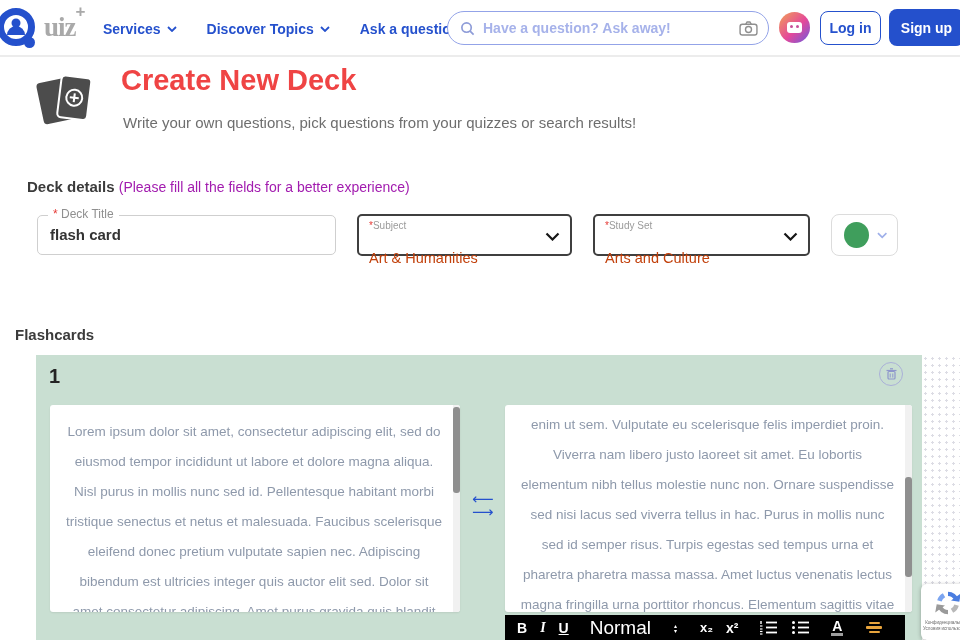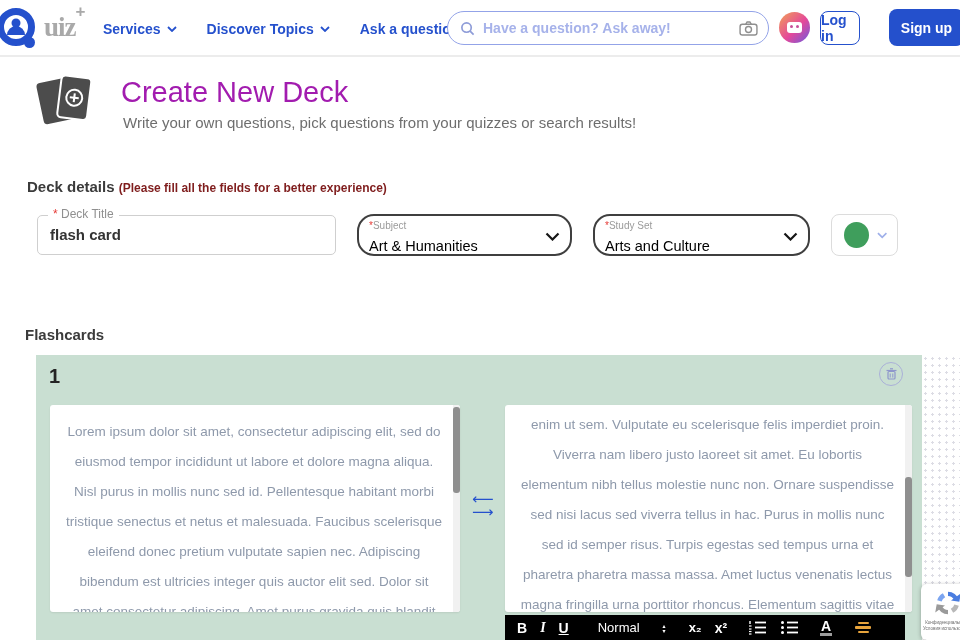--- a/index.html
+++ b/index.html
@@ -19,51 +19,51 @@
                border:1.5px solid #93a3e8; border-radius:17px; display:flex; align-items:center; padding:0 10px 0 12px; background:#fff; }
   .searchbar input { flex:1; border:none; outline:none; font-size:14px; font-weight:bold; color:#4a5ac0;
                      margin-left:8px; font-family:"Liberation Sans",sans-serif; background:transparent; }
   .searchbar input::placeholder { color:#a6b2ea; }
   .avatar { position:absolute; left:779px; top:12px; width:31px; height:31px; border-radius:50%;
             background:linear-gradient(135deg,#f2a254 0%,#e4489a 55%,#6a5ae0 100%);
             display:flex; align-items:center; justify-content:center; cursor:pointer; }
   .robot { width:15px; height:11px; background:#fff; border-radius:3px; position:relative; }
   .robot:before { content:""; position:absolute; left:3px; top:3px; width:3px; height:3px; border-radius:50%; background:#c8509a; }
   .robot:after  { content:""; position:absolute; right:3px; top:3px; width:3px; height:3px; border-radius:50%; background:#c8509a; }
-  .btn-login { position:absolute; left:820px; top:11px; width:40px; height:34px; background:#fff;
+  .btn-login { position:absolute; left:820px; top:11px; width:61px; height:34px; background:#fff;
                border:1.5px solid #2551cd; border-radius:8px; color:#2551cd; font-size:14px; font-weight:bold;
                display:flex; align-items:center; justify-content:center; cursor:pointer; }
   .btn-signup { position:absolute; left:889px; top:9px; width:75px; height:37px; background:#2450cc;
                 border:none; border-radius:8px; color:#fff; font-size:14px; font-weight:bold;
                 display:flex; align-items:center; justify-content:center; cursor:pointer; }
 
   
-  .page-title { position:absolute; left:121px; top:76px; font-size:29px; font-weight:normal; color:#a21caf; }
+  .page-title { position:absolute; left:121px; top:64px; font-size:29px; font-weight:bold; color:#ef4444; }
   .page-subtitle { position:absolute; left:123px; top:114px; font-size:15px; color:#6e6e6e; }
   .deck-icon { position:absolute; left:34px; top:72px; }
 
   
   .section-label { position:absolute; left:27px; top:178px; font-size:15px; font-weight:bold; color:#3b3b3b; }
-  .section-hint { font-weight:bold; font-size:12px; color:#7f1d1d; }
+  .section-hint { font-weight:normal; font-size:14px; color:#a21caf; }
   .field-title { position:absolute; left:37px; top:215px; width:299px; height:40px;
                  border:1px solid #cfcfcf; border-radius:5px; background:#fff; }
   .notch-label { position:absolute; top:-9px; left:10px; background:#fff; padding:0 5px; font-size:12px; color:#8f8f8f; }
   .red-star { color:#e53935; }
   .field-title .value { position:absolute; left:12px; top:10px; font-size:15px; color:#333;font-weight:bold; }
-  .select-box { position:absolute; top:214px; height:42px; border:2px solid #3f3f3f; border-radius:17px;
+  .select-box { position:absolute; top:214px; height:42px; border:2px solid #3f3f3f; border-radius:5px;
                 background:#fff; padding:4px 30px 0 10px; cursor:pointer; }
   .select-box .small-label { font-size:10px; color:#9b9b9b; }
-  .select-box .value { font-size:14.5px; color:#000000; margin-top:7px; white-space:nowrap; }
+  .select-box .value { font-size:14.5px; color:#c2410c; margin-top:19px; white-space:nowrap; }
   .select-caret { position:absolute; right:10px; top:16px; }
   .color-box { position:absolute; left:831px; top:214px; width:67px; height:42px; border:1px solid #dcdcdc;
                border-radius:8px; background:#fff; display:flex; align-items:center; padding:0 10px 0 12px; cursor:pointer; gap:8px; }
   .color-dot { width:26px; height:26px; border-radius:50%; }
 
   
-  .flashcards-label { position:absolute; left:25px; top:326px; font-size:15px; font-weight:bold; color:#3b3b3b; }
+  .flashcards-label { position:absolute; left:15px; top:326px; font-size:15px; font-weight:bold; color:#3b3b3b; }
   .btn-create { position:absolute; left:825px; top:303px; width:97px; height:40px; background:#cbcbcb;
                 border:none; border-radius:5px; color:#fff; font-size:14px; display:flex; align-items:center; justify-content:center; cursor:default; }
   .dots-strip { position:absolute; left:922px; top:355px; width:38px; height:285px;
                 background-image:radial-gradient(#dcdce4 1px, transparent 1.3px); background-size:7px 7px; }
   .card-panel { position:absolute; left:36px; top:355px; width:886px; height:285px; background:#c9dfd2; }
   .card-number { position:absolute; left:13px; top:10px; font-size:20px; font-weight:bold; color:#242424; }
   .delete-btn { position:absolute; left:843px; top:7px; width:24px; height:24px; border-radius:50%;
                 border:1.5px solid #aab0d8; display:flex; align-items:center; justify-content:center; cursor:pointer; }
   .text-card { position:absolute; top:50px; height:207px; background:#fff; border-radius:3px; overflow:hidden;
                box-shadow:0 1px 2px rgba(0,0,0,0.08); }
@@ -79,21 +79,21 @@
   .back  .sb-thumb { top:72px; height:100px; }
   .swap-icon { position:absolute; left:436px; top:138px; display:flex; flex-direction:column;
                color:#2551cd; font-size:15px; line-height:13px; cursor:pointer; font-family:"DejaVu Sans",sans-serif; }
 
   
   .editor-toolbar { position:absolute; left:469px; top:260px; width:400px; height:25px; background:#000;
                     display:flex; align-items:center; padding:0 12px; gap:13px; color:#fff; }
   .tb { font-size:14px; font-weight:bold; color:#fff; cursor:pointer; display:flex; align-items:center; }
   .tb.italic { font-family:"Liberation Serif",serif; font-style:italic; }
   .tb.underline { text-decoration:underline; }
-  .tb-format { font-size:13px; font-weight:normal; margin-left:16px; }
+  .tb-format { font-size:19px; font-weight:normal; margin-left:8px; }
   .tb-updown { display:flex; flex-direction:column; font-size:6px; line-height:5px; color:#fff; margin-left:10px; cursor:pointer;
                font-family:"DejaVu Sans",sans-serif; }
   .tb-sub { font-size:13px; margin-left:10px; }
   .tb-color { margin-left:8px; flex-direction:column; line-height:12px; }
   .tb-color .bar { width:12px; height:3px; background:#9e9e9e; margin-top:1px; }
   .tb-orange { margin-left:10px; display:flex; flex-direction:column; gap:2px; cursor:pointer; }
   .tb-orange span { display:block; height:2.5px; background:#e8a43c; border-radius:1px; }
   .tb-orange .b1 { width:11px; margin:0 auto; } .tb-orange .b2 { width:16px; } .tb-orange .b3 { width:11px; margin:0 auto; }
 
   

